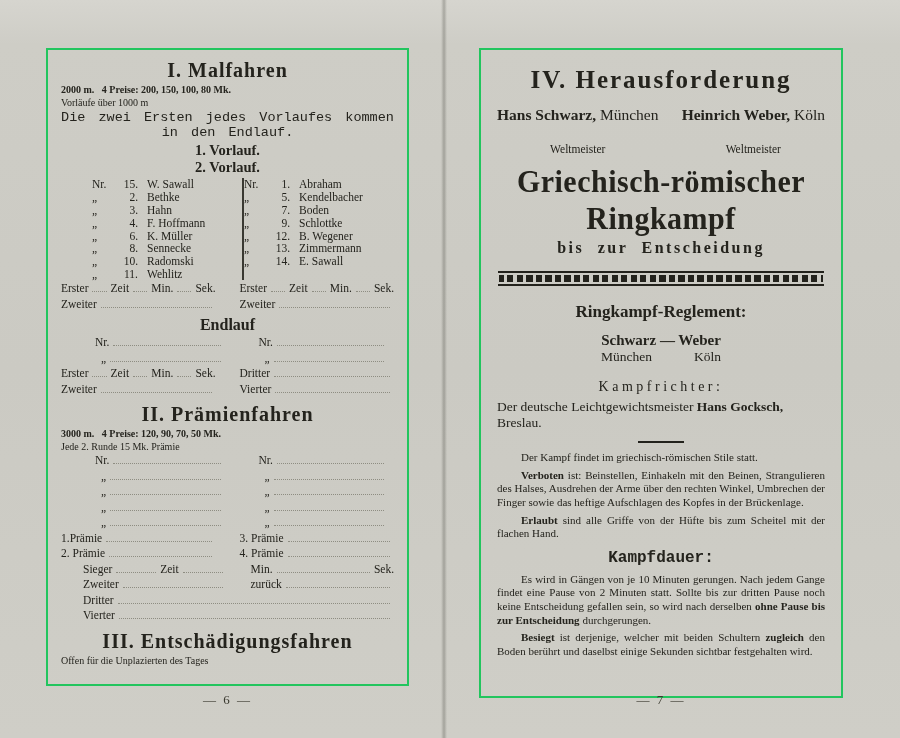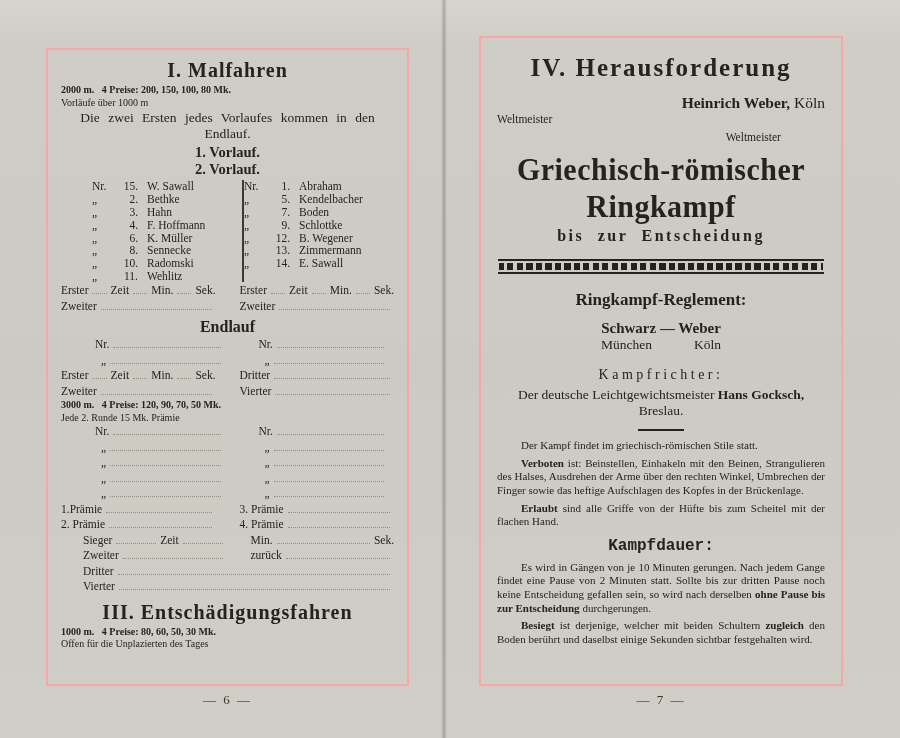--- a/index.html
+++ b/index.html
@@ -4,34 +4,34 @@
 <style>
   html,body{margin:0;padding:0;}
   body{
     width:900px;height:738px;position:relative;overflow:hidden;
     background:linear-gradient(180deg,#d6d5cf 0%,#cecdc6 6%,#cbcac3 50%,#cfcec7 100%);
     font-family:"Liberation Serif","DejaVu Serif",serif;
     color:#24231d;
   }
   .fold{position:absolute;left:441px;top:0;width:6px;height:738px;
     background:linear-gradient(90deg,rgba(50,50,42,0) 0%,rgba(50,50,42,0.28) 50%,rgba(50,50,42,0) 100%);}
-  .page{position:absolute;border:2px solid #fca5a5;box-sizing:border-box;overflow:hidden;}
+  .page{position:absolute;border:2px solid #22c55e;box-sizing:border-box;overflow:hidden;}
   .page.left{left:46px;top:48px;width:363px;height:638px;padding:8px 13px;}
-  .page.right{left:479px;top:36px;width:364px;height:650px;padding:12px 16px;}
+  .page.right{left:479px;top:48px;width:364px;height:650px;padding:12px 16px;}
   .pageno{position:absolute;font-size:13px;letter-spacing:2px;color:#3a392f;}
   .pageno.l{left:46px;width:363px;top:692px;text-align:center;}
   .pageno.r{left:479px;width:364px;top:692px;text-align:center;}
 
   
   .center{text-align:center;}
   .bold{font-weight:bold;}
   .prespace{white-space:pre;}
   .h-sec{font-size:20px;font-weight:bold;text-align:center;letter-spacing:1px;margin:1px 0 2px;}
   .l-line{font-size:10px;text-align:left;line-height:1.25;}
-  .l-note{font-size:13.5px;text-align:center;word-spacing:5px;margin:1px 0 2px;}
+  .l-note{font-size:13.5px;text-align:center;word-spacing:5px;margin:1px 0 2px;font-family:Liberation Mono, monospace;}
   .halves{display:flex;}
   .half{flex:1 1 0;min-width:0;}
   .vheads{font-weight:bold;font-size:14.5px;margin:2px 0 1px;flex-direction:column;}
   .riders-wrap{align-items:stretch;}
   .vdiv{width:2px;background:#3a3932;margin:1px 0;}
   .r-col{font-size:11.5px;line-height:1.12;padding-top:1px;}
   .r-col.c1{padding-left:31px;}
   .r-col.c2{}
   .r-pre{display:inline-block;width:22px;}
   .r-no{display:inline-block;width:24px;text-align:right;margin-right:9px;}
@@ -56,21 +56,21 @@
   .headline{font-size:30px;font-weight:bold;text-align:center;letter-spacing:0.5px;margin:8px 0 8px;
     transform:scaleY(1.08);transform-origin:top;}
   .subheadline{font-size:16px;font-weight:bold;text-align:center;letter-spacing:2.5px;word-spacing:7px;margin:2px 0 14px;}
   .band{height:7px;padding:2px 1px;border-top:2px solid #23221c;border-bottom:2px solid #23221c;
     background:repeating-linear-gradient(90deg,#23221c 0 6px,transparent 6px 9.5px);
     background-clip:content-box;margin:0 1px 16px;}
   .regl{font-size:17px;font-weight:bold;text-align:center;margin:0 0 10px;}
   .pair{font-size:15px;font-weight:bold;text-align:center;}
   .pair-cities{display:flex;justify-content:center;gap:42px;font-size:13.5px;margin:0 0 12px;}
   .kampfrichter{font-size:14px;letter-spacing:3.5px;text-align:center;margin:14px 0 4px;}
-  .referee{font-size:13.5px;text-align:center;}
+  .referee{font-size:13.5px;}
   .mini-rule{width:46px;border-top:2px solid #23221c;margin:10px auto 8px;}
   .body-p{font-size:11px;line-height:1.24;text-align:justify;text-indent:24px;margin:4px 0 4px;}
   .kampfdauer{font-size:16px;font-weight:bold;text-align:center;margin:8px 0 6px;font-family:Liberation Mono, monospace;}
 </style>
 </head>
 <body>
 
 <div class="fold"></div>
 
 <section class="page left">
@@ -185,20 +185,21 @@
           <span class="lbl">Dritter</span>
           <span class="dots"></span>
         </div>
       <div class="row">
           <span class="lbl">Vierter</span>
           <span class="dots"></span>
         </div>
     </div>
   </div>
 
+  <div class="h-sec" style="margin-top:6px;">II. Prämienfahren</div>
   <div class="l-line bold prespace">3000 m.   4 Preise: 120, 90, 70, 50 Mk.</div>
   <div class="l-line">Jede 2. Runde 15 Mk. Prämie</div>
   <div class="halves">
     <div class="half nrblock">
       <div class="row">
           <span class="lbl">Nr.</span>
           <span class="dots"></span>
         </div>
       <div class="row nr-ditto">
           <span class="lbl">„</span>
@@ -292,32 +293,32 @@
         <span class="lbl">Dritter</span>
         <span class="dots"></span>
       </div>
     <div class="row">
         <span class="lbl">Vierter</span>
         <span class="dots"></span>
       </div>
   </div>
 
   <div class="h-sec" style="margin-top:6px;">III. Entschädigungsfahren</div>
-  <div class="l-line bold prespace">1000 m.   4 Preise: 80, 60, 50, 30 Mk.</div>
   <div class="l-line">Offen für die Unplazierten des Tages</div>
 
 </section>
 <div class="pageno l">— 6 —</div>
 
 <section class="page right">
 
   <div class="h1">IV. Herausforderung</div>
 
   <div class="names">
     <div class="nameblock">
+      <div class="namemain"><span class="bold">Hans Schwarz,</span><span> München</span></div>
       <div class="wm">Weltmeister</div>
     </div>
     <div class="nameblock">
       <div class="namemain"><span class="bold">Heinrich Weber,</span><span> Köln</span></div>
       <div class="wm">Weltmeister</div>
     </div>
   </div>
 
   <div class="headline">Griechisch-römischer Ringkampf</div>
   <div class="subheadline">bis zur Entscheidung</div>

